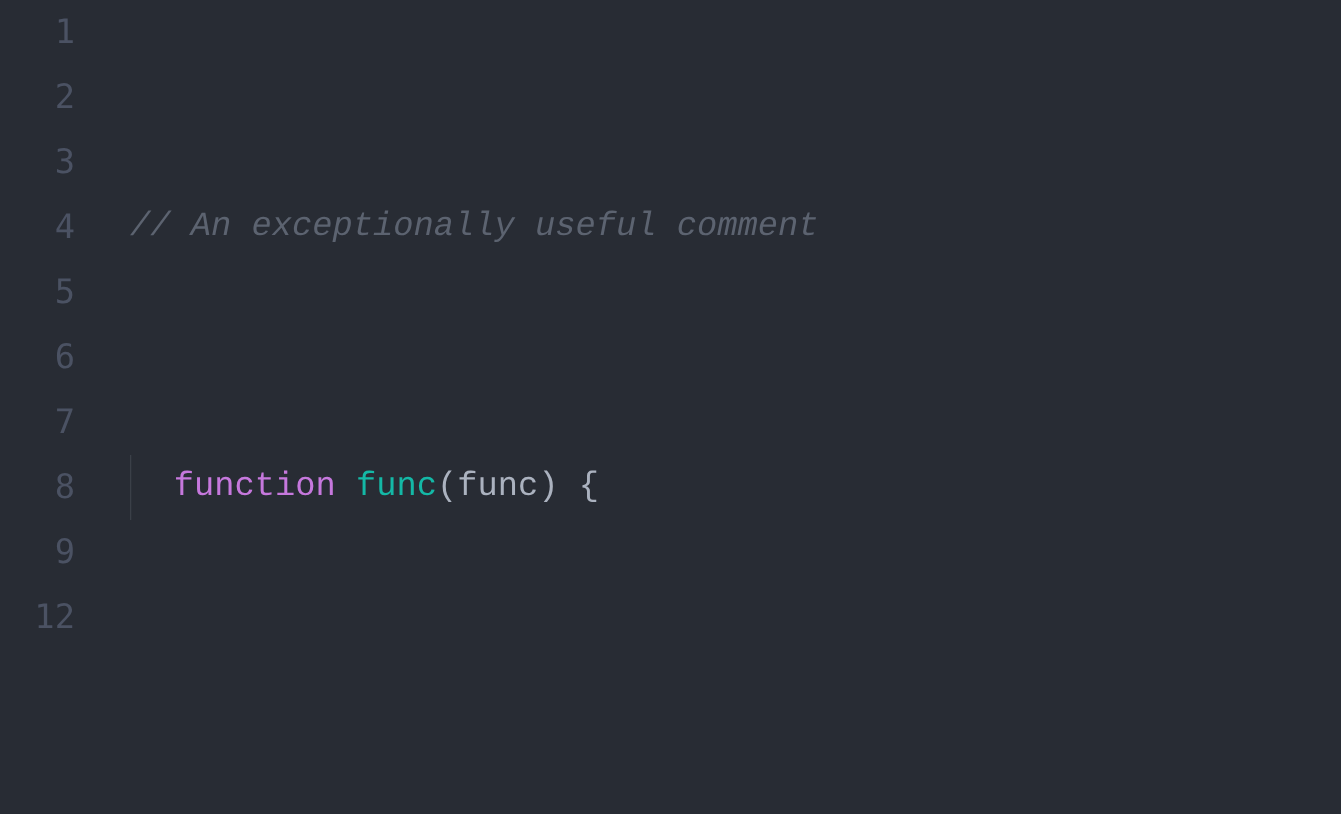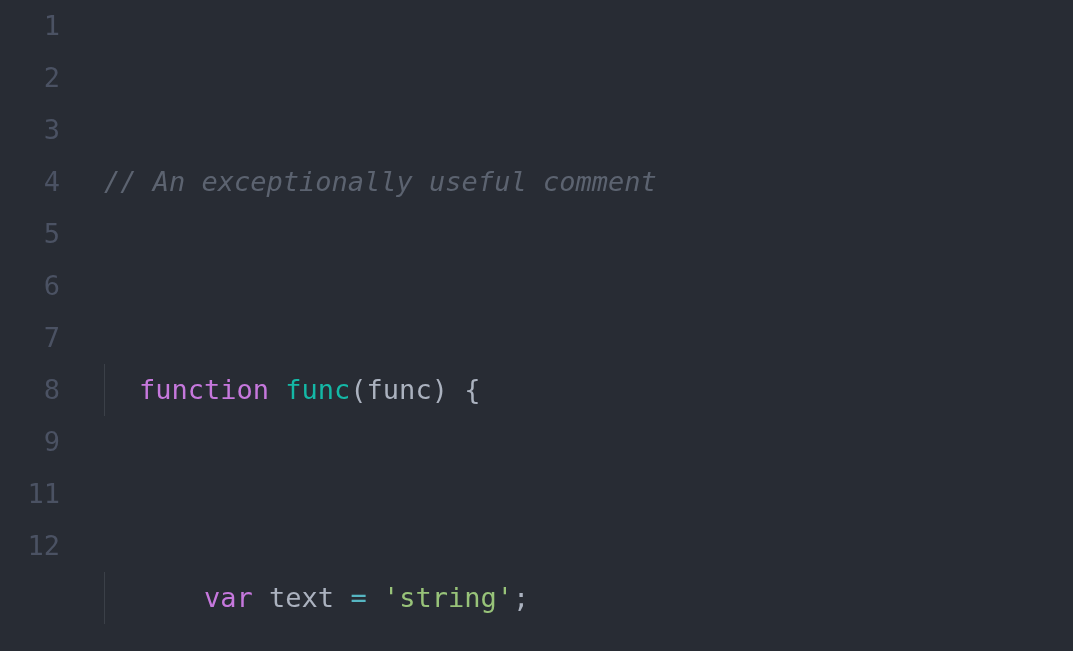--- a/index.html
+++ b/index.html
@@ -25,20 +25,21 @@
     text-align: right;
     padding-right: 18px;
     user-select: none;
     flex-shrink: 0;
   }
   .gutter div { height: 52px; }
   .code {
     position: relative;
     padding-left: 26px;
     white-space: pre;
+    font-family: Liberation Mono, monospace;
   }
   .line { height: 52px; position: relative; }
   .indent-guide {
     position: absolute;
     width: 1px;
     background: #3b4048;
     top: 0;
     bottom: 0;
   }
   
@@ -59,31 +60,29 @@
   <div class="gutter">
     <div>1</div>
     <div>2</div>
     <div>3</div>
     <div>4</div>
     <div>5</div>
     <div>6</div>
     <div>7</div>
     <div>8</div>
     <div>9</div>
-    <div>11</div>
     <div>12</div>
   </div>
 
   <div class="code">
 
     <div class="line"><span class="c-comment">// An exceptionally useful comment</span></div>
 
     <div class="line"><span class="indent-guide" style="left:0px;"></span><span class="c-keyword">function</span><span class="c-plain"> </span><span class="c-funcname">func</span><span class="c-punct">(</span><span class="c-ident">func</span><span class="c-punct">)</span><span class="c-plain"> </span><span class="c-punct">{</span></div>
 
-    <div class="line"><span class="indent-guide" style="left:0px;"></span><span class="c-plain">    </span><span class="c-keyword">var</span><span class="c-plain"> </span><span class="c-ident">text</span><span class="c-plain"> </span><span class="c-op">=</span><span class="c-plain"> </span><span class="c-string">'string'</span><span class="c-punct">;</span></div>
 
     
 
     
 
     
 
     
 
     

